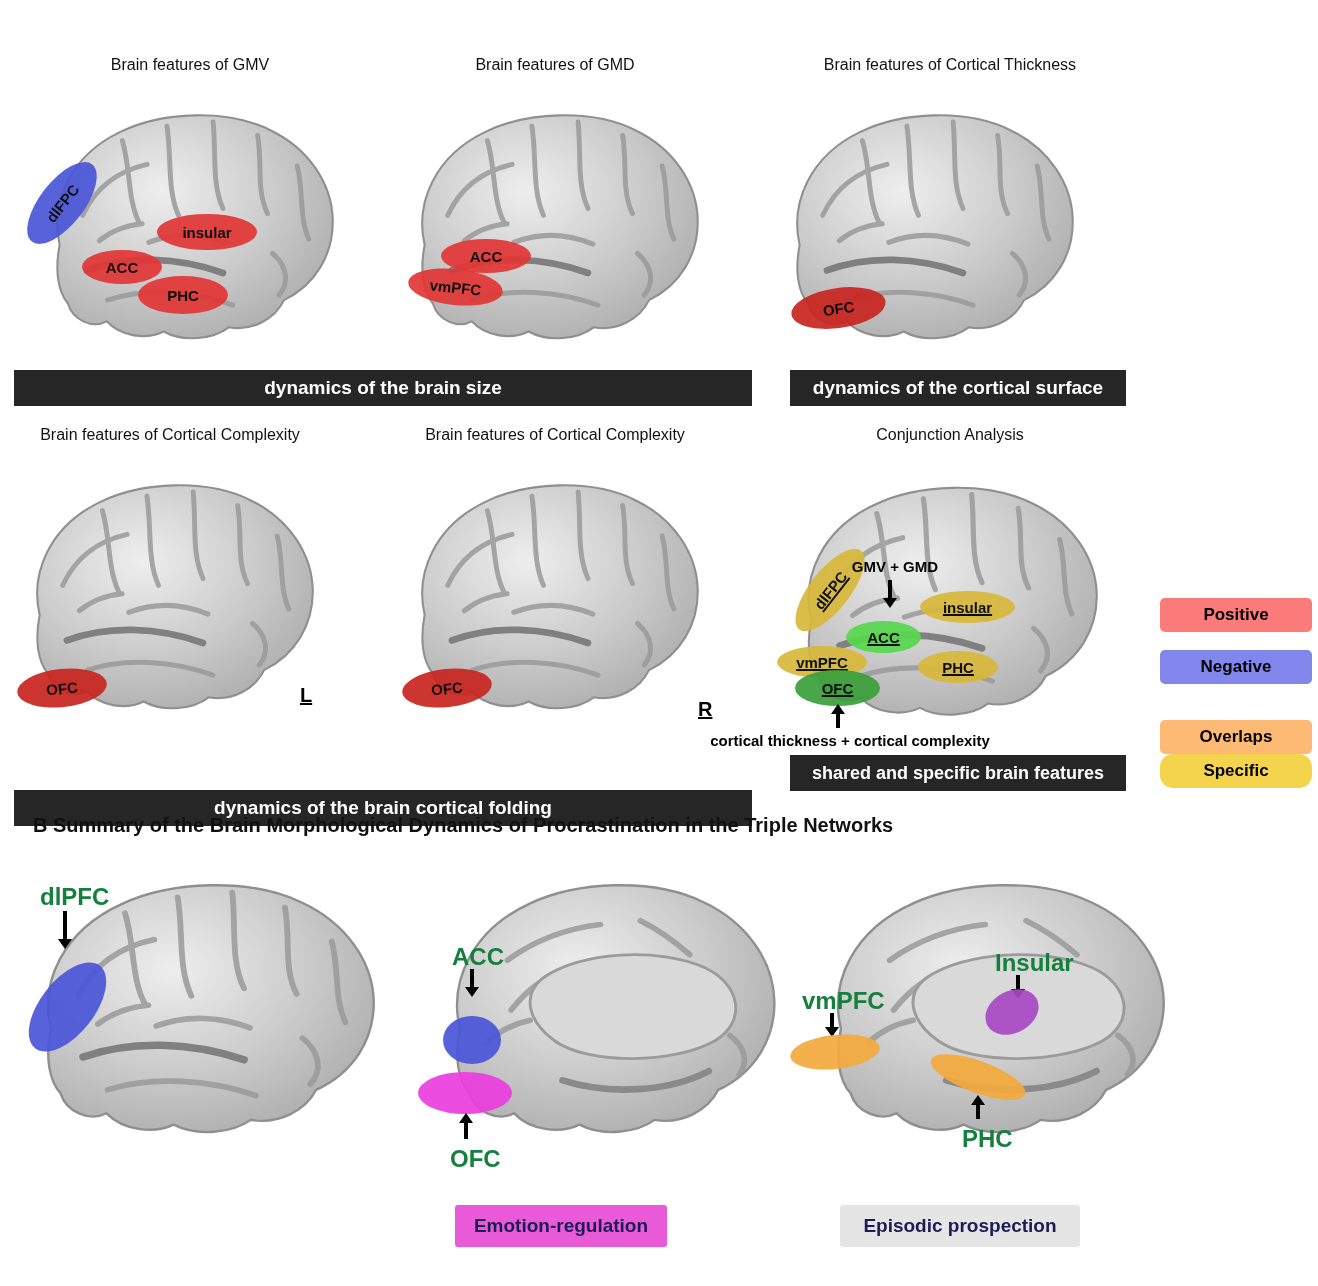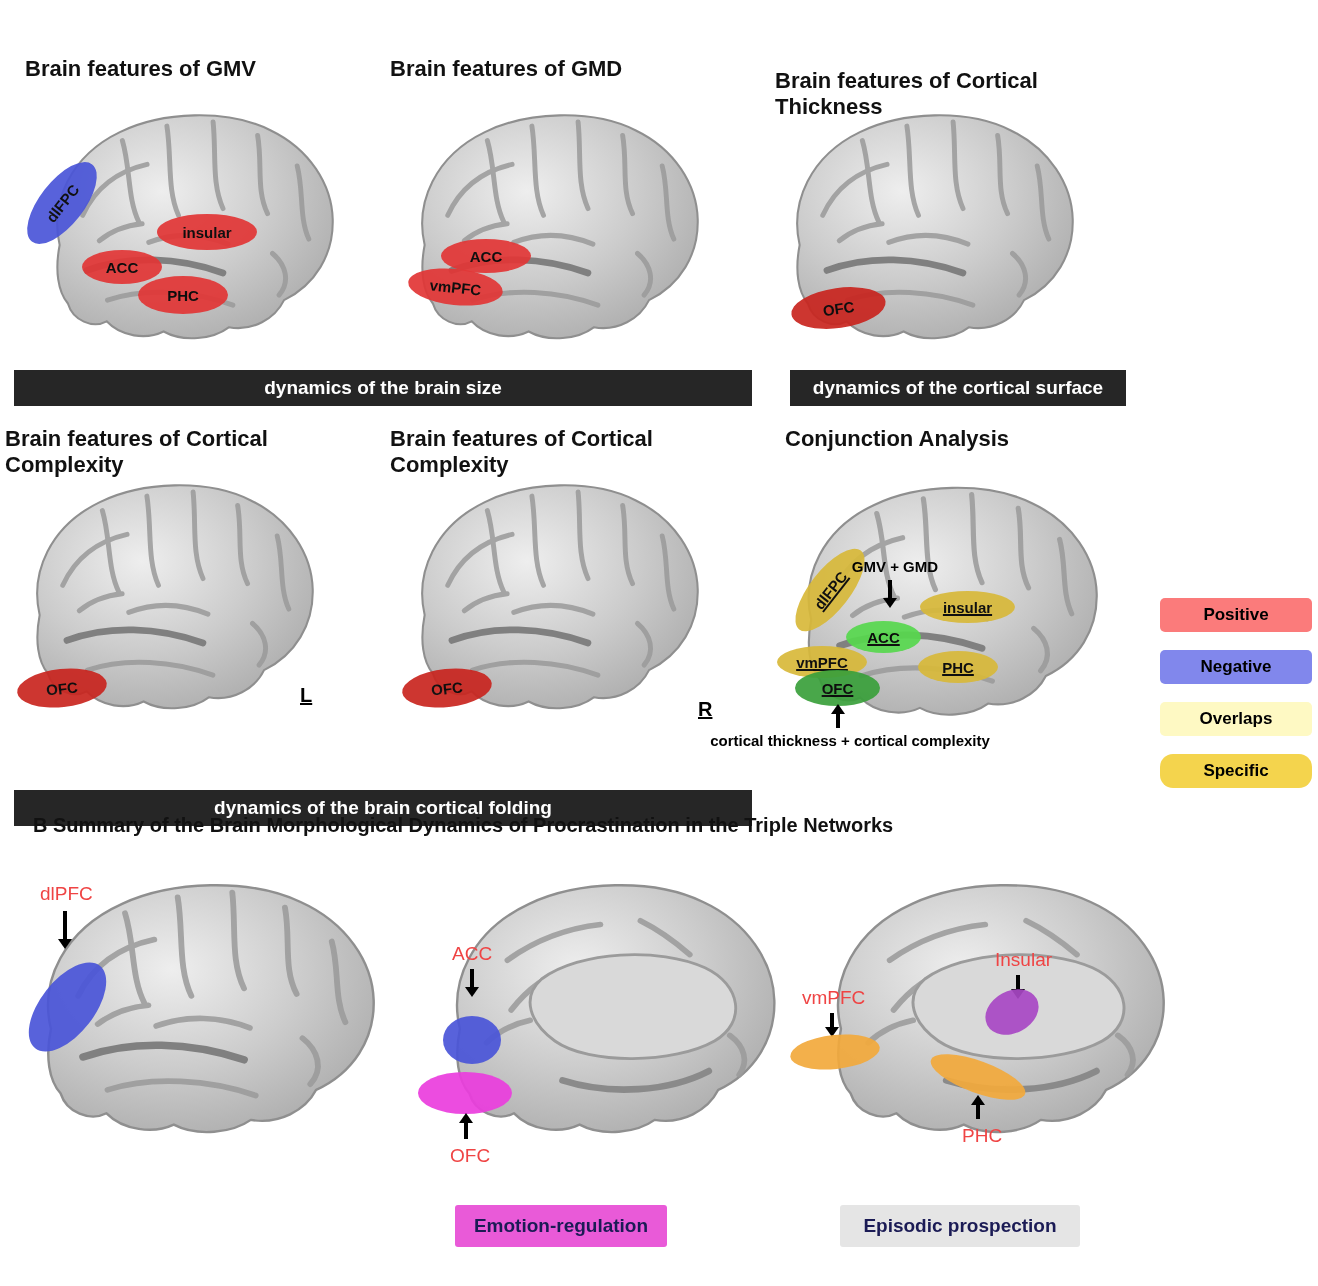--- a/index.html
+++ b/index.html
@@ -1,31 +1,31 @@
 <!DOCTYPE html>
 <html><head>
 <meta charset="utf-8">
 <style>
   * { margin:0; padding:0; box-sizing:border-box; }
   body { background:#fff; font-family:"Liberation Sans", sans-serif; }
   .fig { position:relative; width:1318px; height:1286px; background:#fff; overflow:hidden; }
   .heading { position:absolute; font-size:20px; font-weight:bold; color:#111; white-space:nowrap; }
-  .ptitle { position:absolute; font-size:22px; font-weight:bold; color:#111; text-align:left; }
+  .ptitle { position:absolute; font-size:16px; font-weight:normal; color:#111; text-align:center; }
   .panel { position:absolute; }
   .panel > svg { position:absolute; inset:0; width:100%; height:100%; }
   .rg { position:absolute; border-radius:50%; display:flex; align-items:center; justify-content:center; opacity:.92; }
   .rg-label { font-size:15px; font-weight:bold; color:#000; white-space:nowrap; }
   .u { text-decoration:underline; text-decoration-thickness:2px; }
   .bar { position:absolute; height:36px; background:#262626; color:#fff; font-weight:bold; font-size:19px;
          display:flex; align-items:center; justify-content:center; }
   .legend-item { position:absolute; left:1160px; width:152px; height:34px; border-radius:5px;
                  display:flex; align-items:center; justify-content:center; font-weight:bold; font-size:17px; color:#000; }
   .hemi { position:absolute; font-size:20px; font-weight:bold; color:#000; text-decoration:underline; text-decoration-thickness:2px; }
   .ann { position:absolute; font-size:15px; font-weight:bold; color:#000; text-align:center; white-space:nowrap; }
-  .ext-label { position:absolute; font-size:19px; font-weight:normal; color:#ef4444; white-space:nowrap; }
+  .ext-label { position:absolute; font-size:24px; font-weight:bold; color:#15803d; white-space:nowrap; }
   .net-box { position:absolute; top:1205px; height:42px; border-radius:3px; display:flex; align-items:center;
              justify-content:center; font-size:19px; font-weight:bold; color:#1b1b55; }
   .arrow { position:absolute; width:4px; background:#000; }
   .arrow::after { content:""; position:absolute; left:50%; transform:translateX(-50%); width:0; height:0;
                   border-left:7px solid transparent; border-right:7px solid transparent; }
   .arrow.down::after { top:100%; border-top:10px solid #000; }
   .arrow.up::after { bottom:100%; border-bottom:10px solid #000; }
 </style>
 </head>
 <body>
@@ -66,21 +66,21 @@
       <path d="M 150 240 C 200 256, 262 252, 304 230" fill="none" stroke="#8a8a8a" stroke-width="7" stroke-linecap="round"></path>
     </g>
   </defs>
 </svg>
 
 <div class="fig">
 
 
   <div class="ptitle" style="left:25px;top:56px;width:330px">Brain features of GMV</div>
   <div class="ptitle" style="left:390px;top:56px;width:330px">Brain features of GMD</div>
-  <div class="ptitle" style="left:775px;top:68px;width:350px">Brain features of Cortical Thickness</div>
+  <div class="ptitle" style="left:775px;top:56px;width:350px">Brain features of Cortical Thickness</div>
 
   <div class="panel" style="left:25px;top:88px;width:330px;height:280px">
     <svg viewBox="0 0 400 330" preserveAspectRatio="none">
         <use href="#brainLat"></use>
       </svg>
     <div class="rg" style="left: -12px; top: 93px; width: 98px; height: 44px; transform: rotate(-52deg); background-color: rgb(74, 85, 216);">
       <span class="rg-label">dlFPC</span>
       </div>
     <div class="rg" style="left: 57px; top: 162px; width: 80px; height: 34px; background-color: rgb(226, 54, 54);">
       <span class="rg-label">ACC</span>
@@ -164,24 +164,25 @@
       <span class="rg-label u">OFC</span>
       </div>
     <div class="ann" style="left:60px;top:98px;width:120px">GMV + GMD</div>
     <div class="arrow down" style="left:113px;top:120px;height:18px"></div>
     <div class="arrow up" style="left:61px;top:254px;height:14px"></div>
     <div class="ann" style="left:-90px;top:272px;width:330px">cortical thickness + cortical complexity</div>
   </div>
 
   <div class="legend-item" style="top: 598px; background-color: rgb(251, 123, 123);">Positive</div>
   <div class="legend-item" style="top: 650px; background-color: rgb(129, 135, 236);">Negative</div>
-  <div class="legend-item" style="top: 702px; background-color: #fef9c3;">Overlaps</div>
+  <div class="legend-item" style="top: 720px; background-color: #fdba74;">Overlaps</div>
   <div class="legend-item" style="top: 754px; background-color: rgb(244, 212, 77); border-radius: 13px;">Specific</div>
 
   <div class="bar" style="left:14px;top:790px;width:738px">dynamics of the brain cortical folding</div>
+  <div class="bar" style="left:790px;top:755px;width:336px;font-size:18px">shared and specific brain features</div>
 
   <div class="heading" style="left:33px;top:814px">B  Summary of the Brain Morphological Dynamics of Procrastination in the Triple Networks</div>
 
   <div class="panel" style="left:10px;top:855px;width:390px;height:310px">
     <svg viewBox="0 0 400 330" preserveAspectRatio="none">
         <use href="#brainLat"></use>
       </svg>
     <div class="ext-label" style="left:30px;top:28px">dlPFC</div>
     <div class="arrow down" style="left:53px;top:56px;height:28px"></div>
     <div class="rg" style="left: 5px; top: 125px; width: 105px; height: 54px; transform: rotate(-52deg); background-color: rgb(74, 85, 216);"></div>

